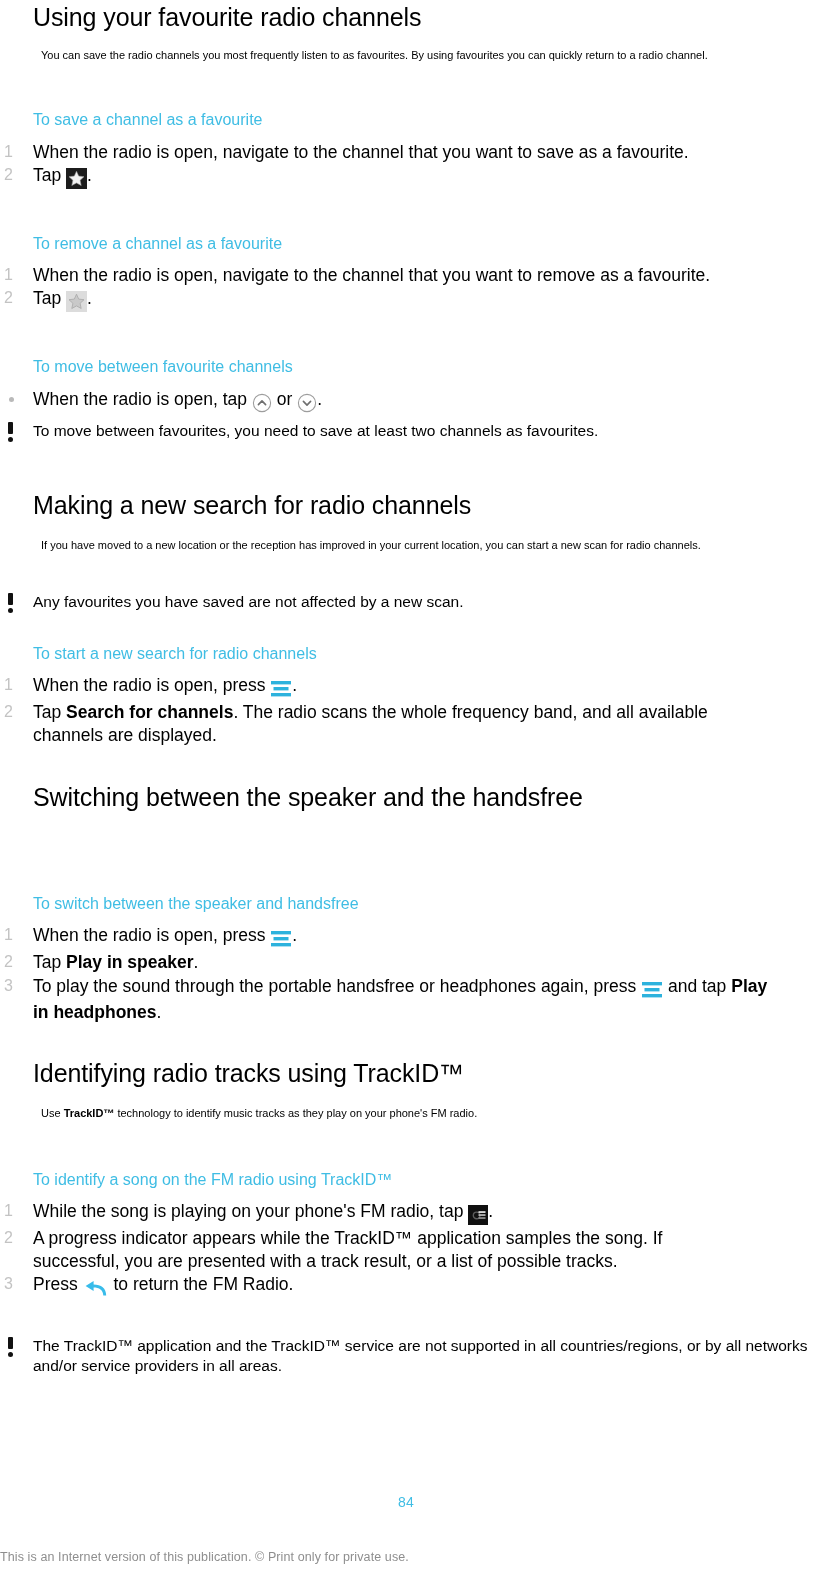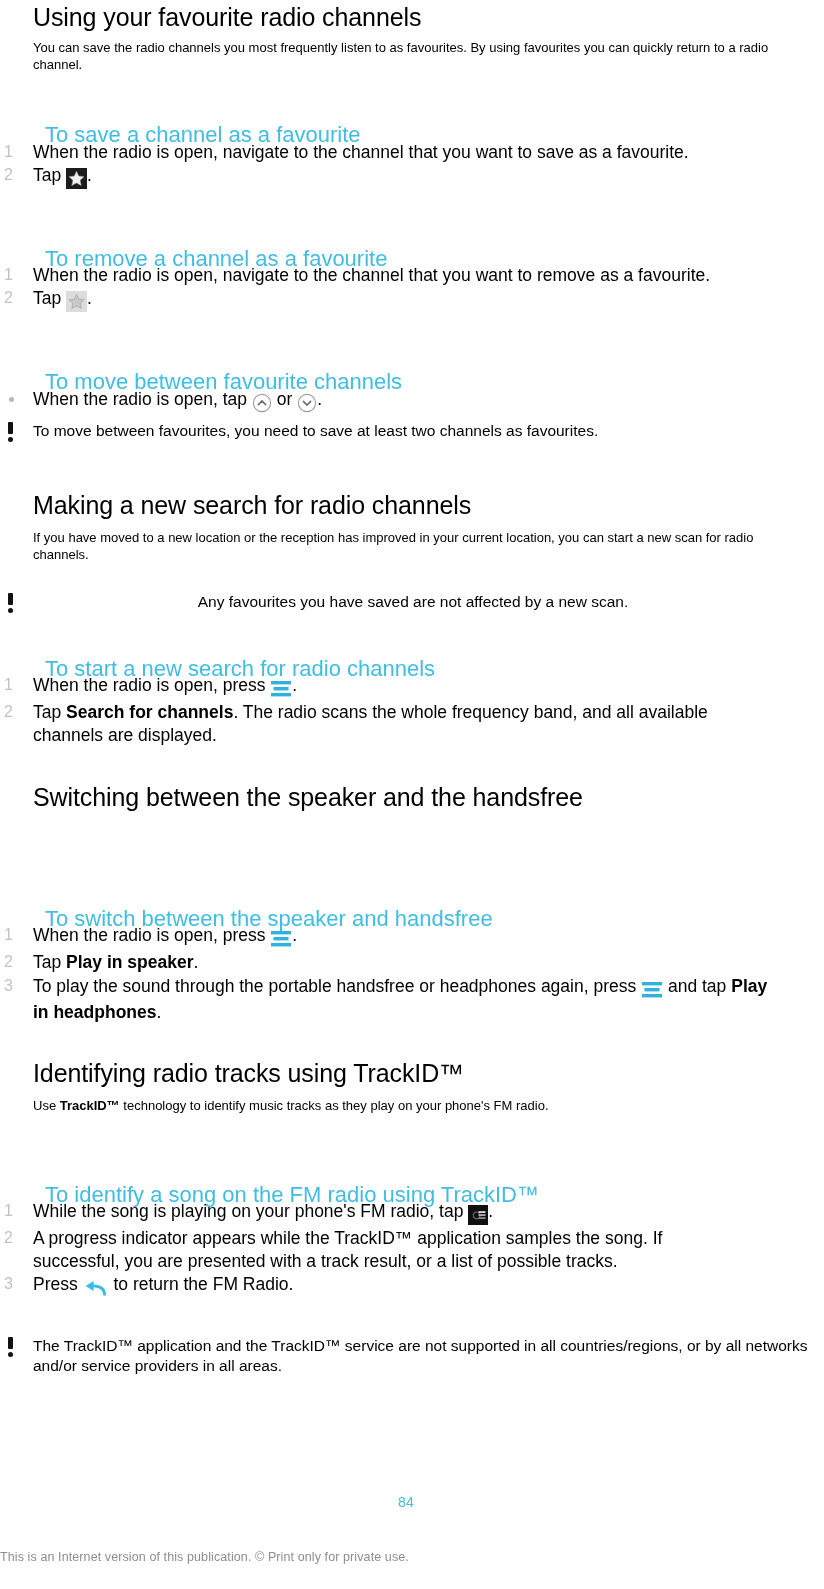--- a/index.html
+++ b/index.html
@@ -27,31 +27,31 @@
   h1.section-title {
     font-size: 25px;
     font-weight: normal;
     color: #000;
     margin: 0;
     padding: 0;
     line-height: 1.22;
     letter-spacing: -0.1px;
   }
   h2.sub-title {
-    font-size: 22px;
+    font-size: 16px;
     font-weight: normal;
     color: #3fbde4;
-    margin: 12px;
+    margin: 0;
     padding: 0;
     line-height: 1.2;
   }
   p.body-text {
-    font-size: 13px;
+    font-size: 11px;
     line-height: 1.28;
-    margin: 0;
+    margin: 8px;
     padding: 0;
     color: #000;
   }
   p.note-text {
     font-size: 15.5px;
     line-height: 1.3;
     margin: 0;
     padding: 0;
     color: #000;
   }
@@ -239,21 +239,21 @@
       <span class="bar"></span>
         <span class="dot"></span>
     </span>
     <p class="note-text" style="width:760px;">To move between favourites, you need to save at least two channels as favourites.</p>
   </div>
 
   <h1 class="section-title block" style="top:490px;">Making a new search for radio channels</h1>
 
   <p class="body-text block" style="top:530px; width:770px;">If you have moved to a new location or the reception has improved in your current location, you can start a new scan for radio channels.</p>
 
-  <div class="note-row" style="top:592px;text-align:center;">
+  <div class="note-row" style="top:592px;">
     <span class="note-bang">
       <span class="bar"></span>
         <span class="dot"></span>
     </span>
     <p class="note-text" style="width:760px;">Any favourites you have saved are not affected by a new scan.</p>
   </div>
 
   <h2 class="sub-title block" style="top:644px;">To start a new search for radio channels</h2>
 
   <div class="steps" style="top:674px;">

